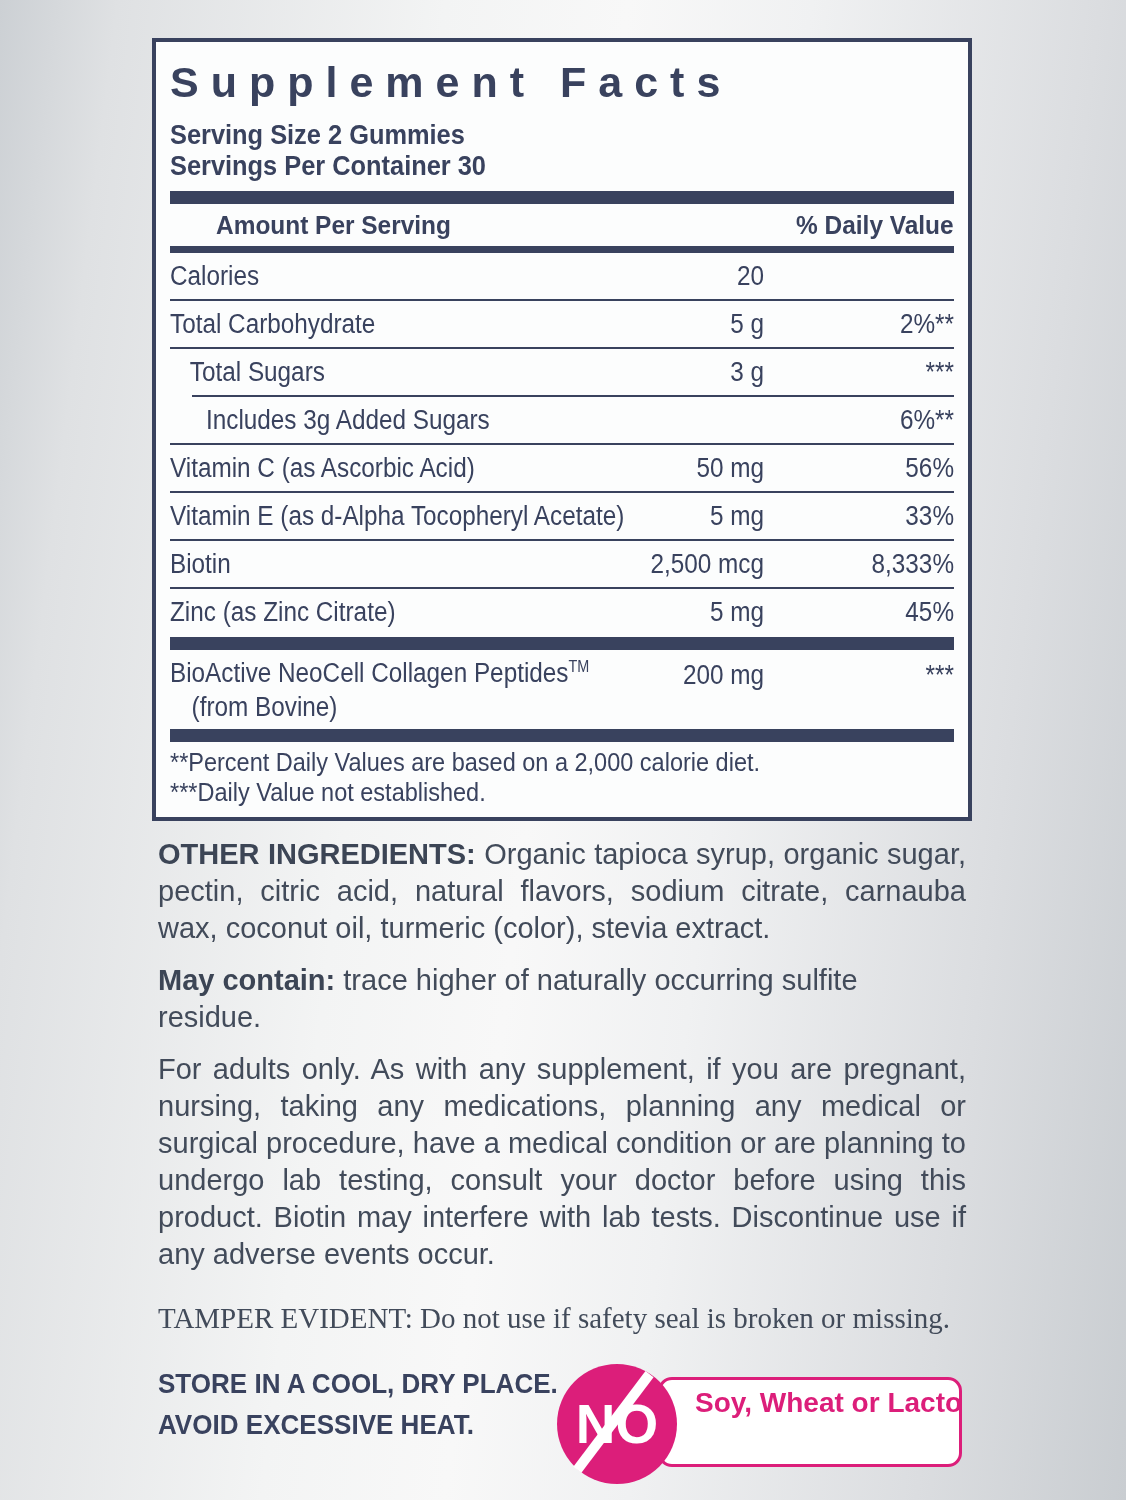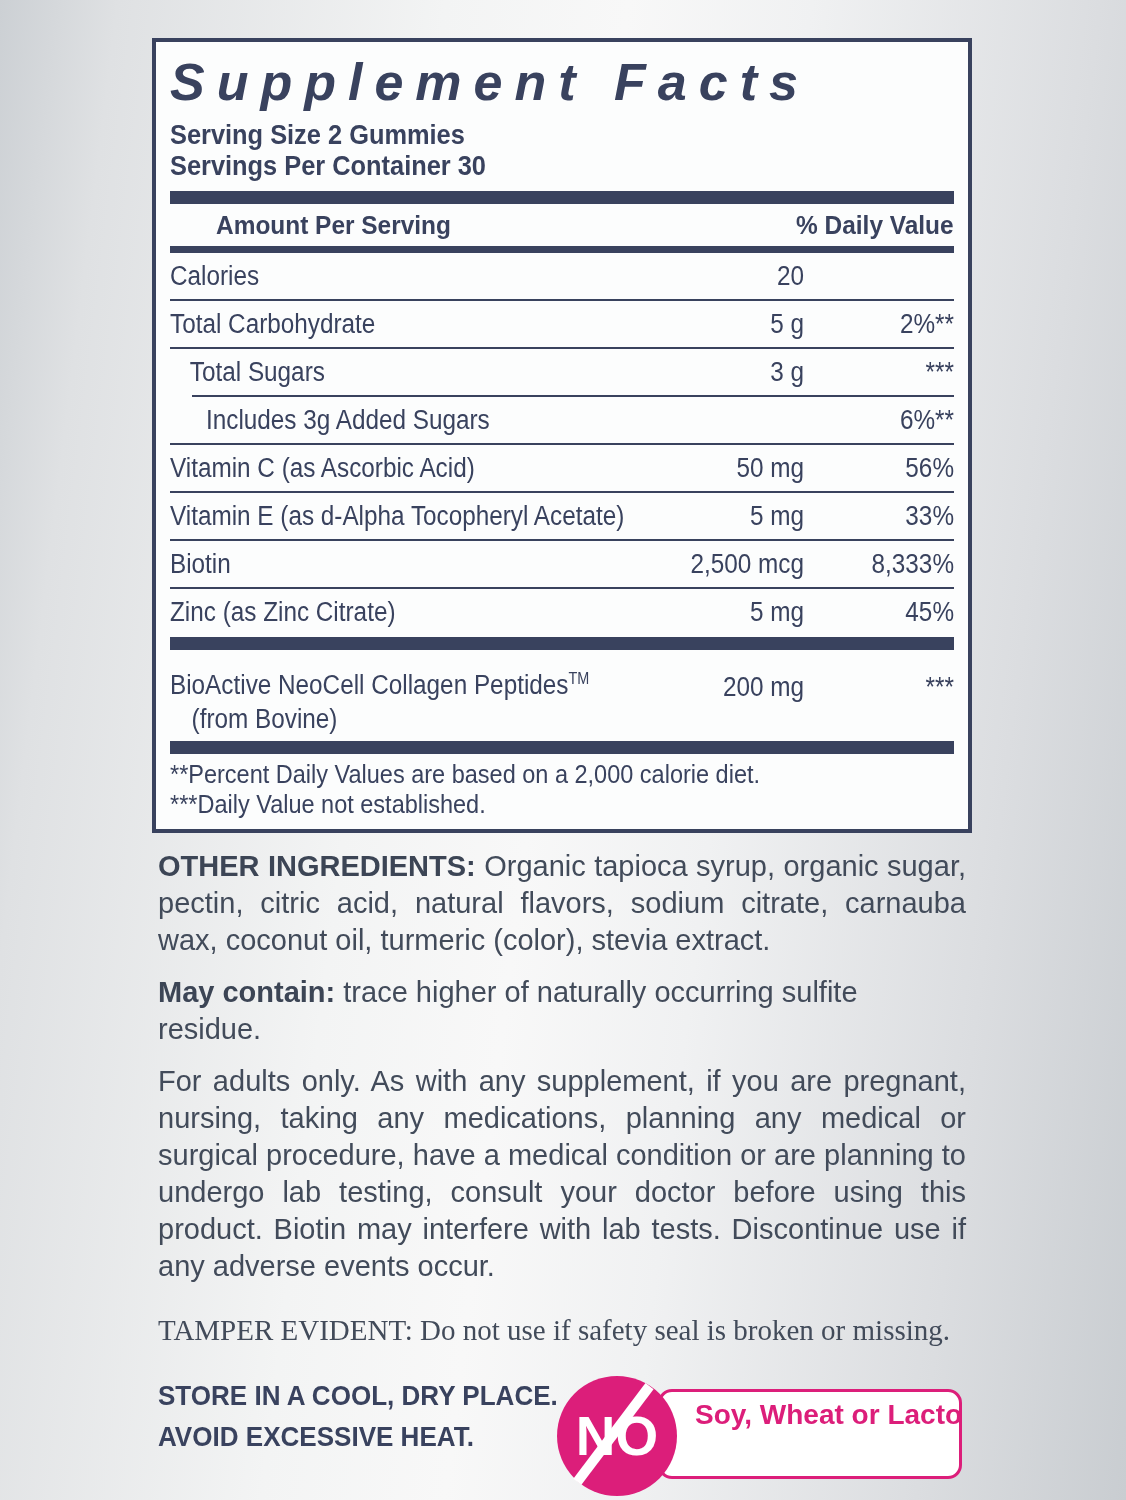--- a/index.html
+++ b/index.html
@@ -9,49 +9,49 @@
     background:linear-gradient(97deg,#ccd0d4 0%,#dfe1e3 9%,#f3f4f4 34%,#f8f8f8 48%,#f0f1f2 62%,#dbdde0 84%,#c9cdd1 100%);
   }
   .sheet{position:absolute;left:152px;top:38px;width:820px;}
 
   
   .facts-box{
     box-sizing:border-box;width:820px;border:4px solid #39425e;
     background:#fcfdfd;padding:4px 14px 6px;color:#39425e;
   }
   .facts-title{
-    margin:4px 0 6px;font-size:52px;line-height:64px;font-weight:bold;
-    letter-spacing:12px;white-space:nowrap;color:#39425e;font-style:italic;
+    margin:4px 0 6px;font-size:43px;line-height:64px;font-weight:bold;
+    letter-spacing:12px;white-space:nowrap;color:#39425e;
   }
   .serv{
     font-size:27px;line-height:31px;font-weight:bold;white-space:nowrap;
     transform:scaleX(0.94);transform-origin:left center;
   }
   .bar{background:#39425e;}
   .bar.thick{height:13px;}
   .bar.med{height:7px;}
   .bar.mt{margin-top:2px;}
   .gap8{height:9px;}
   .hrow{
     display:flex;justify-content:space-between;align-items:center;
     height:42px;font-size:26px;font-weight:bold;margin-left:46px;
   }
   .hrow .left{transform:scaleX(0.94);transform-origin:left center;white-space:nowrap;}
   .hrow .right{transform:scaleX(0.94);transform-origin:right center;white-space:nowrap;}
 
-  .frow{display:flex;align-items:center;min-height:46px;font-size:27px;}
+  .frow{display:flex;align-items:center;min-height:46px;font-size:27px;gap:40px;}
   .frow .lab{flex:1;min-width:0;white-space:nowrap;transform:scaleX(0.90);transform-origin:left center;}
   .frow .lab.ind1{padding-left:22px;}
   .frow .lab.ind2{padding-left:40px;}
   .frow .amt{width:170px;text-align:right;white-space:nowrap;transform:scaleX(0.90);transform-origin:right center;}
   .frow .dv{width:150px;text-align:right;white-space:nowrap;transform:scaleX(0.90);transform-origin:right center;}
   .rule{height:2px;background:#39425e;}
   .rule.ind{margin-left:22px;}
 
-  .frow.collagen{align-items:flex-start;padding:20px 0 6px;min-height:0;}
+  .frow.collagen{align-items:flex-start;padding:8px 0 6px;min-height:0;}
   .frow.collagen .labwrap{flex:1;min-width:0;}
   .frow.collagen .lab{display:block;}
   .frow.collagen .sub{display:block;white-space:nowrap;padding-left:24px;margin-top:3px;
     transform:scaleX(0.90);transform-origin:left center;}
   .frow.collagen sup{font-size:16px;vertical-align:super;}
   .frow.collagen .amt,.frow.collagen .dv{margin-top:2px;}
 
   .footnotes{padding:5px 0 4px;}
   .footnote{font-size:25px;line-height:30px;white-space:nowrap;
     transform:scaleX(0.94);transform-origin:left center;}

